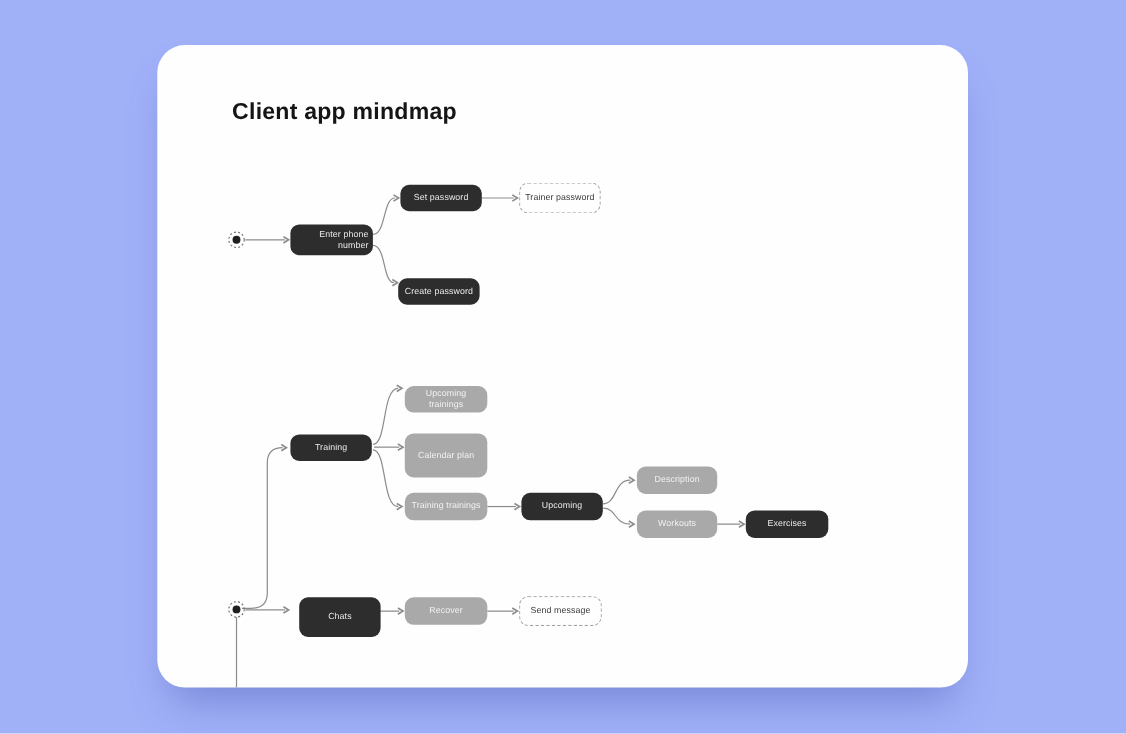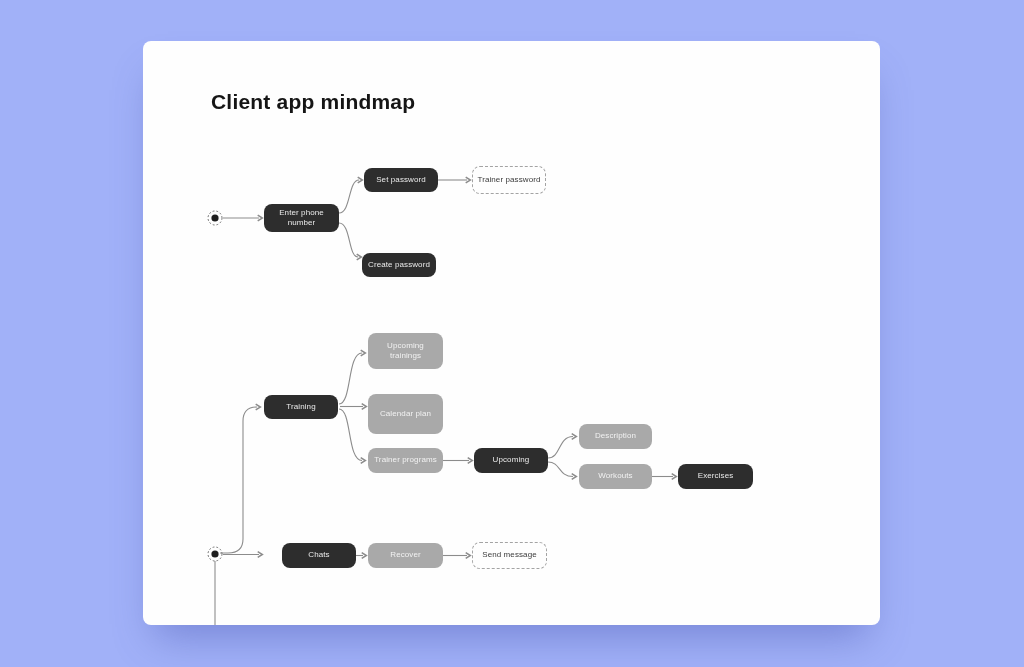--- a/index.html
+++ b/index.html
@@ -16,21 +16,21 @@
     height: 667px;
     background: var(--background, #a1b1f8);
   }
   .card {
     position: absolute;
     left: 143px;
     top: 41px;
     width: 737px;
     height: 584px;
     background: var(--card, #ffffff);
-    border-radius: 8px;
+    border-radius: 25px;
     box-shadow: 0 24px 38px -12px rgba(70, 85, 175, 0.45);
   }
   .title {
     position: absolute;
     left: 68px;
     top: 49px;
     margin: 0;
     font-size: 21px;
     font-weight: 700;
     letter-spacing: 0.2px;
@@ -71,20 +71,21 @@
     font-size: 8px;
     line-height: 1.3;
     letter-spacing: 0.1px;
     box-sizing: border-box;
     padding: 2px 4px;
     cursor: default;
   }
   .node.dark {
     background: var(--node-dark-bg, #2d2d2d);
     color: var(--node-dark-text, #eaeaea);
+    text-align: right;
   }
   .node.gray {
     background: var(--node-gray-bg, #a9a9a9);
     color: var(--node-gray-text, #f2f2f2);
   }
   .node.outlined {
     background: var(--card, #ffffff);
     border: 1px dashed var(--node-outline-border, #a3a3a3);
     color: var(--node-outline-text, #3a3a3a);
   }
@@ -142,43 +143,43 @@
     <div class="node outlined" style="left:329px;top:125px;width:74px;height:28px">
       <span class="node-label">Trainer password</span>
     </div>
     <div class="node dark" style="left:219px;top:212px;width:74px;height:24px">
       <span class="node-label">Create password</span>
     </div>
 
     <div class="node dark" style="left:121px;top:354px;width:74px;height:24px">
       <span class="node-label">Training</span>
     </div>
-    <div class="node gray" style="left:225px;top:292px;width:75px;height:36px">
+    <div class="node gray" style="left:225px;top:310px;width:75px;height:24px">
       <span class="node-label">Upcoming trainings</span>
     </div>
     <div class="node gray" style="left:225px;top:353px;width:75px;height:40px">
       <span class="node-label">Calendar plan</span>
     </div>
     <div class="node gray" style="left:225px;top:407px;width:75px;height:25px">
-      <span class="node-label">Trainer programs</span>
+      <span class="node-label">Training trainings</span>
     </div>
     <div class="node dark" style="left:331px;top:407px;width:74px;height:25px">
       <span class="node-label">Upcoming</span>
     </div>
     <div class="node gray" style="left:436px;top:383px;width:73px;height:25px">
       <span class="node-label">Description</span>
     </div>
     <div class="node gray" style="left:436px;top:423px;width:73px;height:25px">
       <span class="node-label">Workouts</span>
     </div>
     <div class="node dark" style="left:535px;top:423px;width:75px;height:25px">
       <span class="node-label">Exercises</span>
     </div>
 
-    <div class="node dark" style="left:139px;top:502px;width:74px;height:25px">
+    <div class="node dark" style="left:129px;top:502px;width:74px;height:36px">
       <span class="node-label">Chats</span>
     </div>
     <div class="node gray" style="left:225px;top:502px;width:75px;height:25px">
       <span class="node-label">Recover</span>
     </div>
     <div class="node outlined" style="left:329px;top:501px;width:75px;height:27px">
       <span class="node-label">Send message</span>
     </div>
 
   </div>

